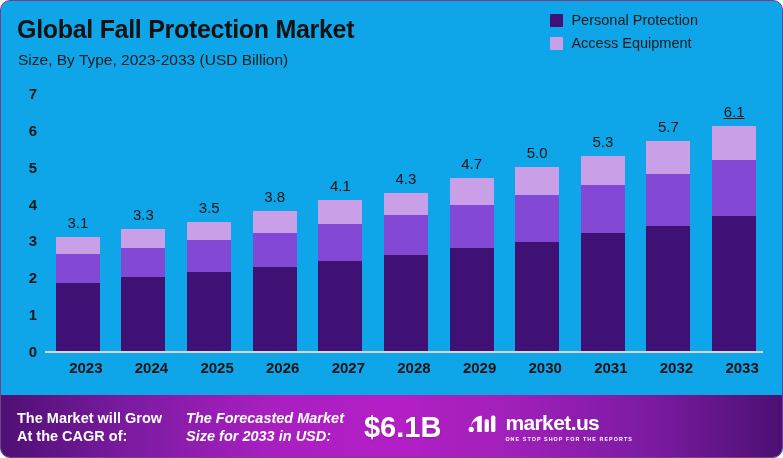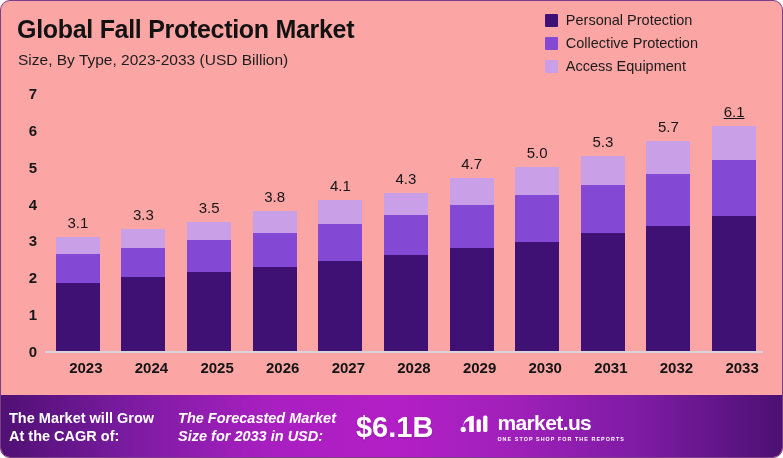--- a/index.html
+++ b/index.html
@@ -5,21 +5,21 @@
   html, body {
     margin: 0;
     padding: 0;
     background: #ffffff;
   }
   #page {
     position: relative;
     width: 783px;
     height: 458px;
     box-sizing: border-box;
-    background: #fca5a5;
+    background: #0ea5e9;
     border: 1.5px solid #7a3d87;
     border-radius: 10px;
     overflow: hidden;
     font-family: "Liberation Sans", sans-serif;
   }
 
   
   #header {
     position: absolute;
     left: 0; top: 0;
@@ -174,21 +174,21 @@
     font-weight: bold;
     line-height: 1.25;
     white-space: nowrap;
   }
   .footer-big {
     font-size: 29px;
     font-weight: bold;
     white-space: nowrap;
     text-shadow: 0 1px 2px rgba(0,0,0,0.18);
   }
-  #footer-cagr-text { margin-left: 8px; }
+  #footer-cagr-text { margin-left: 16px; }
   #footer-cagr-value { margin-left: 22px; }
   #footer-forecast-text { margin-left: 24px; font-style: italic; }
   #footer-forecast-value { margin-left: 20px; }
   #logo {
     margin-left: 26px;
     display: flex;
     align-items: flex-start;
     gap: 8px;
   }
   #logo-mark { flex: 0 0 auto; }
@@ -214,24 +214,20 @@
 <div id="page">
 
   <div id="header">
     <div id="chart-title">Global Fall Protection Market</div>
     <div id="chart-subtitle">Size, By Type, 2023-2033 (USD Billion)</div>
 
     <div id="legend">
       <div class="legend-row">
         <span class="legend-swatch" style="background:#3f1175"></span>
         <span class="legend-label">Personal Protection</span>
-      </div>
-      <div class="legend-row">
-        <span class="legend-swatch" style="background:#8348d4"></span>
-        <span class="legend-label">Collective Protection</span>
       </div>
       <div class="legend-row">
         <span class="legend-swatch" style="background:#c9a0e8"></span>
         <span class="legend-label">Access Equipment</span>
       </div>
     </div>
   </div>
 
   <div id="plot">
     <div id="y-axis">

